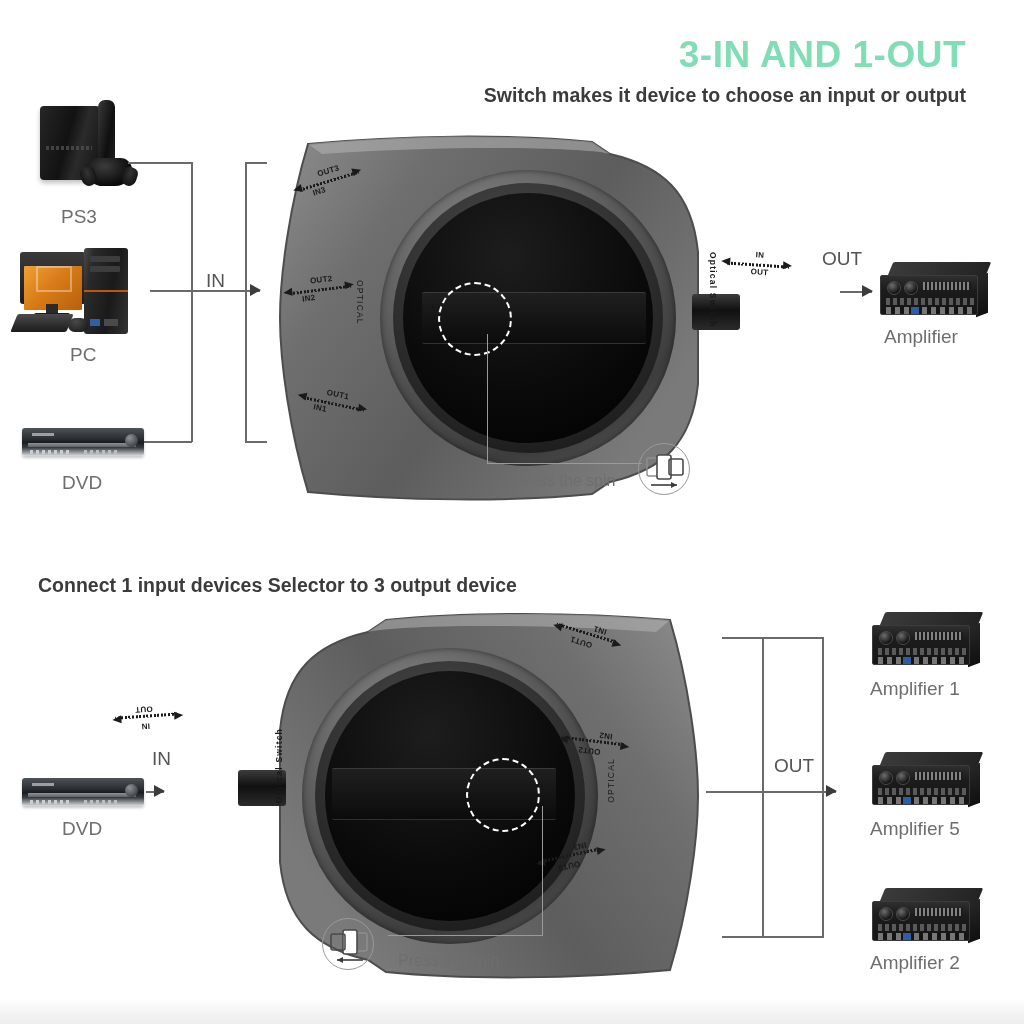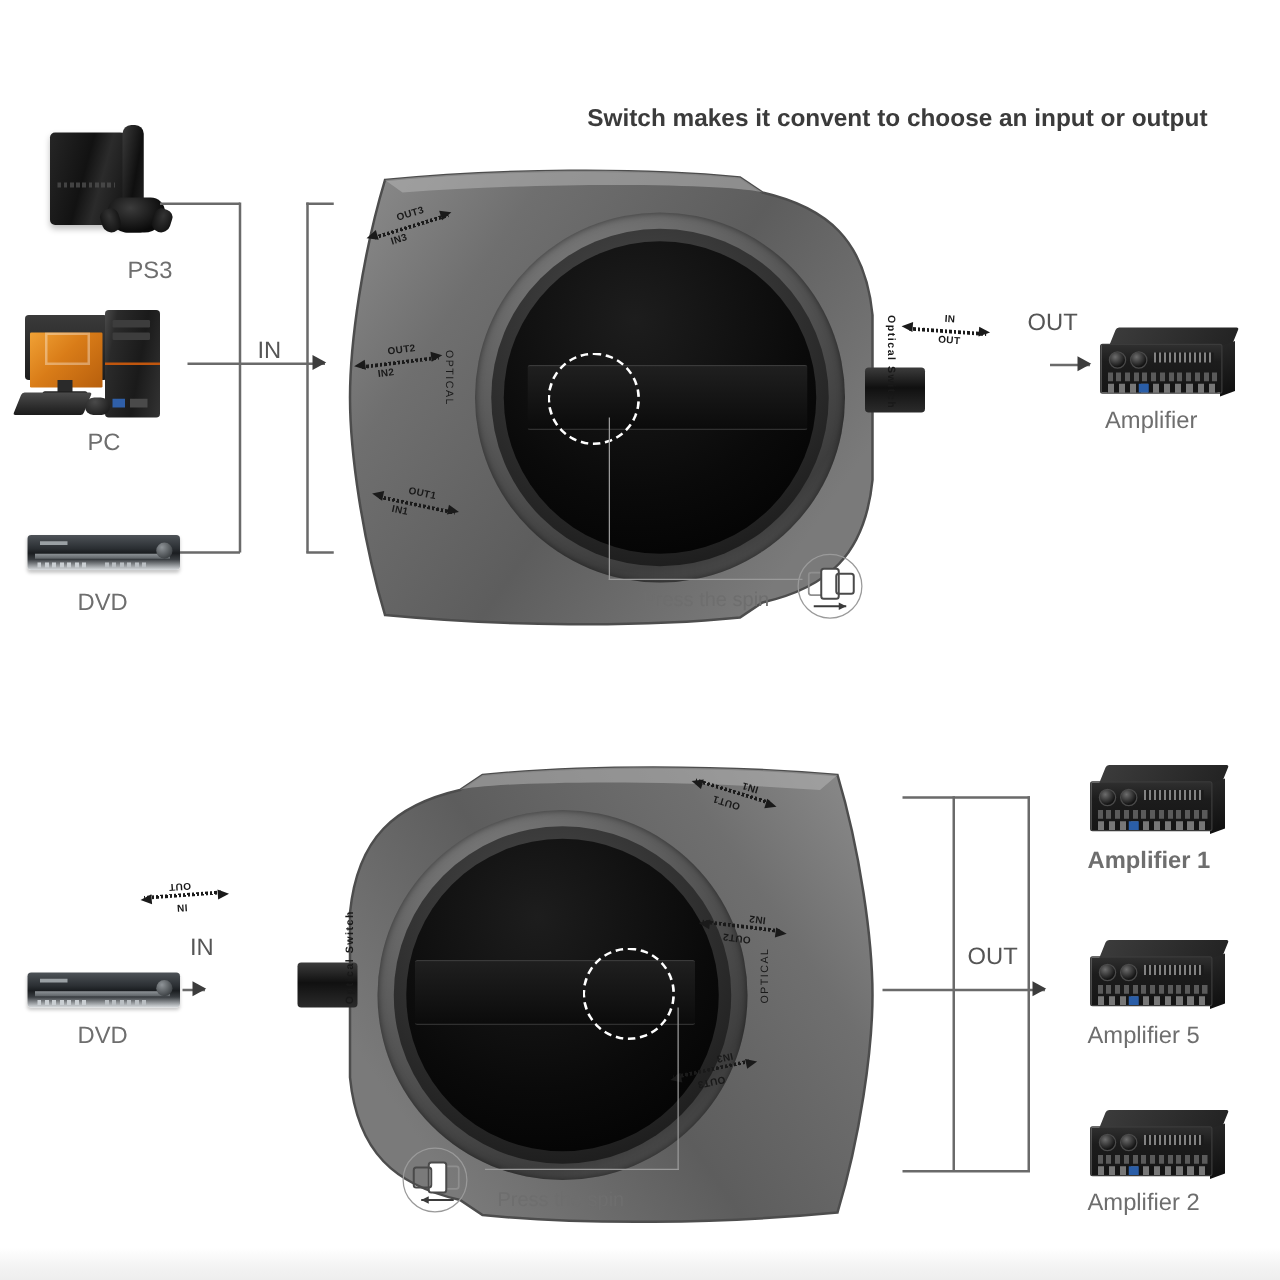--- a/index.html
+++ b/index.html
@@ -270,29 +270,30 @@
     border-top:4px solid transparent; border-bottom:4px solid transparent;
   }
   .tri.left{ border-right:9px solid #1a1a1a; }
   .tri.right{ border-left:9px solid #1a1a1a; }
 </style>
 </head>
 <body>
 
 <div id="stage">
 
-  <div class="hd-sub" id="h1-sub">Switch makes it convent to choose an input or output</div>
+  <div class="hd-green" id="h1-green">3-IN AND 1-OUT</div>
+  <div class="hd-sub" id="h1-sub">Switch makes it device to choose an input or output</div>
 
   <div class="dev" style="left:28px;top:100px;width:110px;height:92px;">
     <div class="ps3-body"></div>
       <div class="ps3-fin"></div>
       <div class="ps3-logo"></div>
       <div class="ps3-pad"></div>
   </div>
-  <div class="lbl" style="left:61px;top:206px;margin-left:41px;">PS3</div>
+  <div class="lbl" style="left:61px;top:206px;">PS3</div>
 
   <div class="dev" style="left:14px;top:248px;width:120px;height:90px;">
     <div class="pc-mon">
         <div class="pc-screen"></div>
       </div>
     <div class="pc-stand"></div>
       <div class="pc-base"></div>
     <div class="pc-tower">
       <div class="bay" style="top:8px;"></div>
         <div class="bay" style="top:18px;"></div>
@@ -410,20 +411,21 @@
       <div class="knob k1"></div>
         <div class="knob k2"></div>
         <div class="meter"></div>
       <div class="row"></div>
         <div class="row2"></div>
         <div class="blue"></div>
     </div>
   </div>
   <div class="lbl" style="left:884px;top:326px;">Amplifier</div>
 
+  <div class="hd-sub" id="h2-sub">Connect 1 input devices Selector to 3 output device</div>
 
   <div class="dev" style="left:22px;top:778px;width:122px;height:28px;">
     <div class="dvd">
         <div class="tray"></div>
         <div class="btns"></div>
         <div class="btns2"></div>
         <div class="knob"></div>
         <div class="logo"></div>
       </div>
   </div>
@@ -518,21 +520,21 @@
       <div class="side"></div>
     <div class="front">
         <div class="knob k1"></div>
         <div class="knob k2"></div>
         <div class="meter"></div>
         <div class="row"></div>
         <div class="row2"></div>
         <div class="blue"></div>
       </div>
   </div>
-  <div class="lbl" style="left:870px;top:678px;font-weight:bold;">Amplifier 1</div>
+  <div class="lbl" style="left:870px;top:678px;">Amplifier 1</div>
 
   <div class="amp" style="left:872px;top:752px;">
     <div class="top"></div>
       <div class="side"></div>
     <div class="front">
         <div class="knob k1"></div>
         <div class="knob k2"></div>
         <div class="meter"></div>
         <div class="row"></div>
         <div class="row2"></div>

